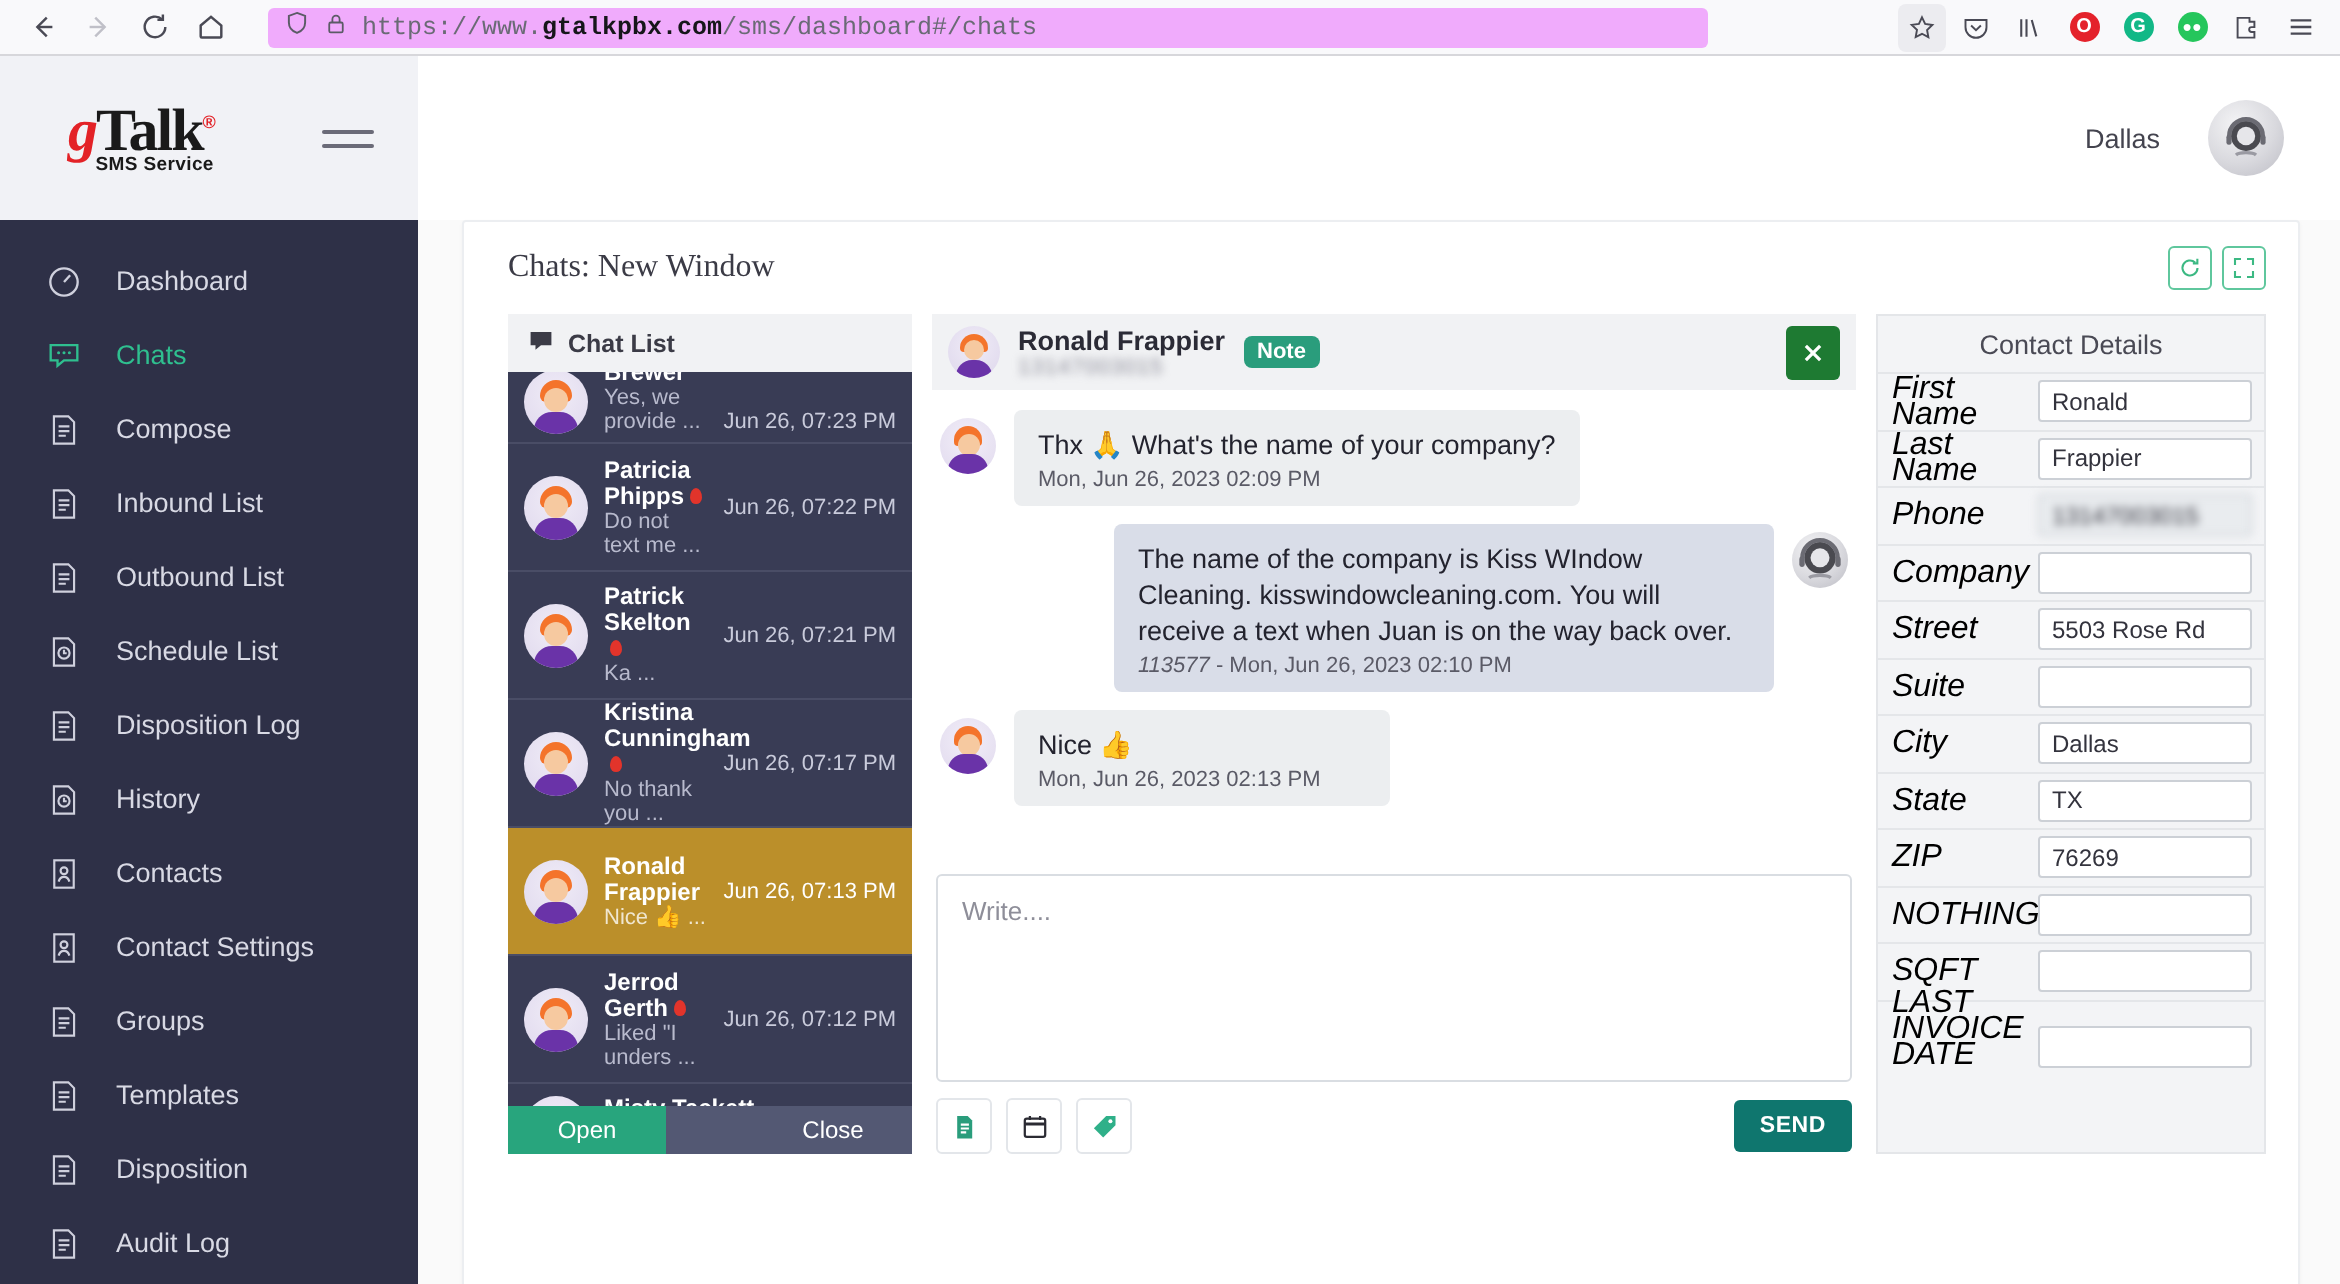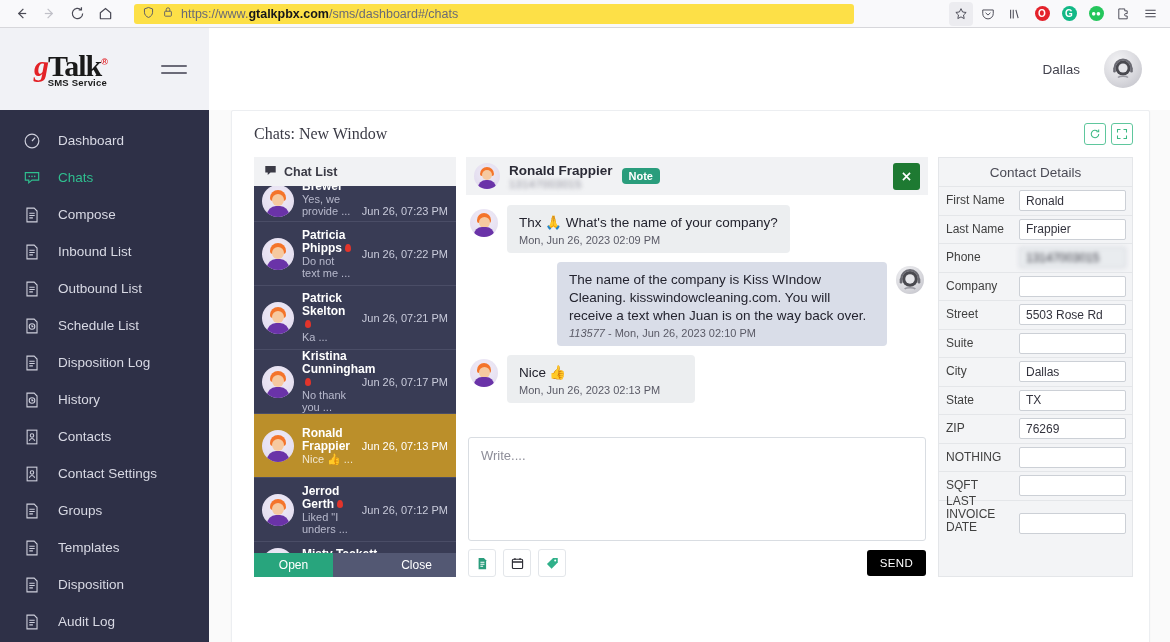--- a/index.html
+++ b/index.html
@@ -15,23 +15,24 @@
   .browser-bar{
     height:28px; background:#f9f9fb; border-bottom:1px solid #d7d7db;
     display:flex; align-items:center; padding:0 8px; gap:2px;
   }
   .nav-btn{
     width:26px;height:24px;display:flex;align-items:center;justify-content:center;
     color:#4a4a55; border-radius:4px;
   }
   .nav-btn.disabled{ color:#c0c0c8; }
   .urlbar{
-    flex:1; height:20px; margin:0 10px 0 14px; background:#fde047;
+    flex:1; height:20px; margin:0 10px 0 14px; background:#f0abfc;
     border-radius:3px; display:flex; align-items:center; padding:0 8px; gap:7px;
     max-width:720px;
+    font-family:Liberation Mono, monospace;
   }
   .urlbar .url-text{ font-size:12.5px; color:#6a6a75; white-space:nowrap; }
   .urlbar .url-text b{ color:#16161a; font-weight:700; }
   .chrome-right{ display:flex;align-items:center;gap:3px; margin-left:auto; }
   .chrome-icon{
     width:24px;height:24px;display:flex;align-items:center;justify-content:center;
     border-radius:4px; color:#4a4a55;
   }
   .chrome-icon.star{ background:#ececf0; }
   .dot-ic{ width:15px;height:15px;border-radius:50%;display:flex;align-items:center;
@@ -154,29 +155,29 @@
   .bubble.out{ background:#d9dde8; }
   .b-text{ font-size:13.5px; color:#23232e; line-height:18px; }
   .b-meta{ font-size:11px; color:#5a5a66; margin-top:2px; }
   .b-meta i{ font-style:italic; }
 
   .composer{ border:1px solid #d9dde2; border-radius:3px; height:104px;
              margin:2px 2px 0 2px; padding:10px 12px; color:#8e8e99; font-size:13px; }
   .comp-bar{ display:flex; align-items:center; padding:8px 2px 0 2px; }
   .cbtn{ width:28px;height:28px;border:1px solid #e3e6ea;border-radius:3px;background:#fff;
          display:flex;align-items:center;justify-content:center;margin-right:7px; }
-  .send{ margin-left:auto; background:#000000; color:#fff; font-size:11.5px; font-weight:normal;
+  .send{ margin-left:auto; background:#0f766e; color:#fff; font-size:11.5px; font-weight:bold;
          padding:7px 13px; border-radius:3px; letter-spacing:.3px; }
 
   
   .details{ width:195px; flex-shrink:0; margin-left:10px; background:#f3f4f6;
             border:1px solid #e4e6e9; overflow:hidden; }
   .det-title{ text-align:center; font-size:13.5px; color:#4a4a55; padding:7px 0 6px 0; }
   .det-row{ display:flex; align-items:center; border-top:1px solid #e4e6e9; height:28.5px; }
-  .det-lab{ width:78px; font-size:12px; color:#404040; padding-left:7px; line-height:13px; }
+  .det-lab{ width:78px; font-size:16px; color:#000000; padding-left:7px; line-height:13px;font-style:italic; }
   .det-val{ flex:1; height:21px; margin:0 6px 0 2px; background:#fff;
             border:1px solid #ccd0d6; border-radius:2px; font-size:12px; color:#33333d;
             display:flex; align-items:center; padding:0 6px; }
   .det-val.blur{ filter:blur(2.1px); background:#e9ecef; }
   .det-row.tall{ height:34px; align-items:flex-end; padding-top:4px; }
   .det-row.tall .det-lab{ padding-top:1px; }
 </style>
 </head>
 <body>
 

